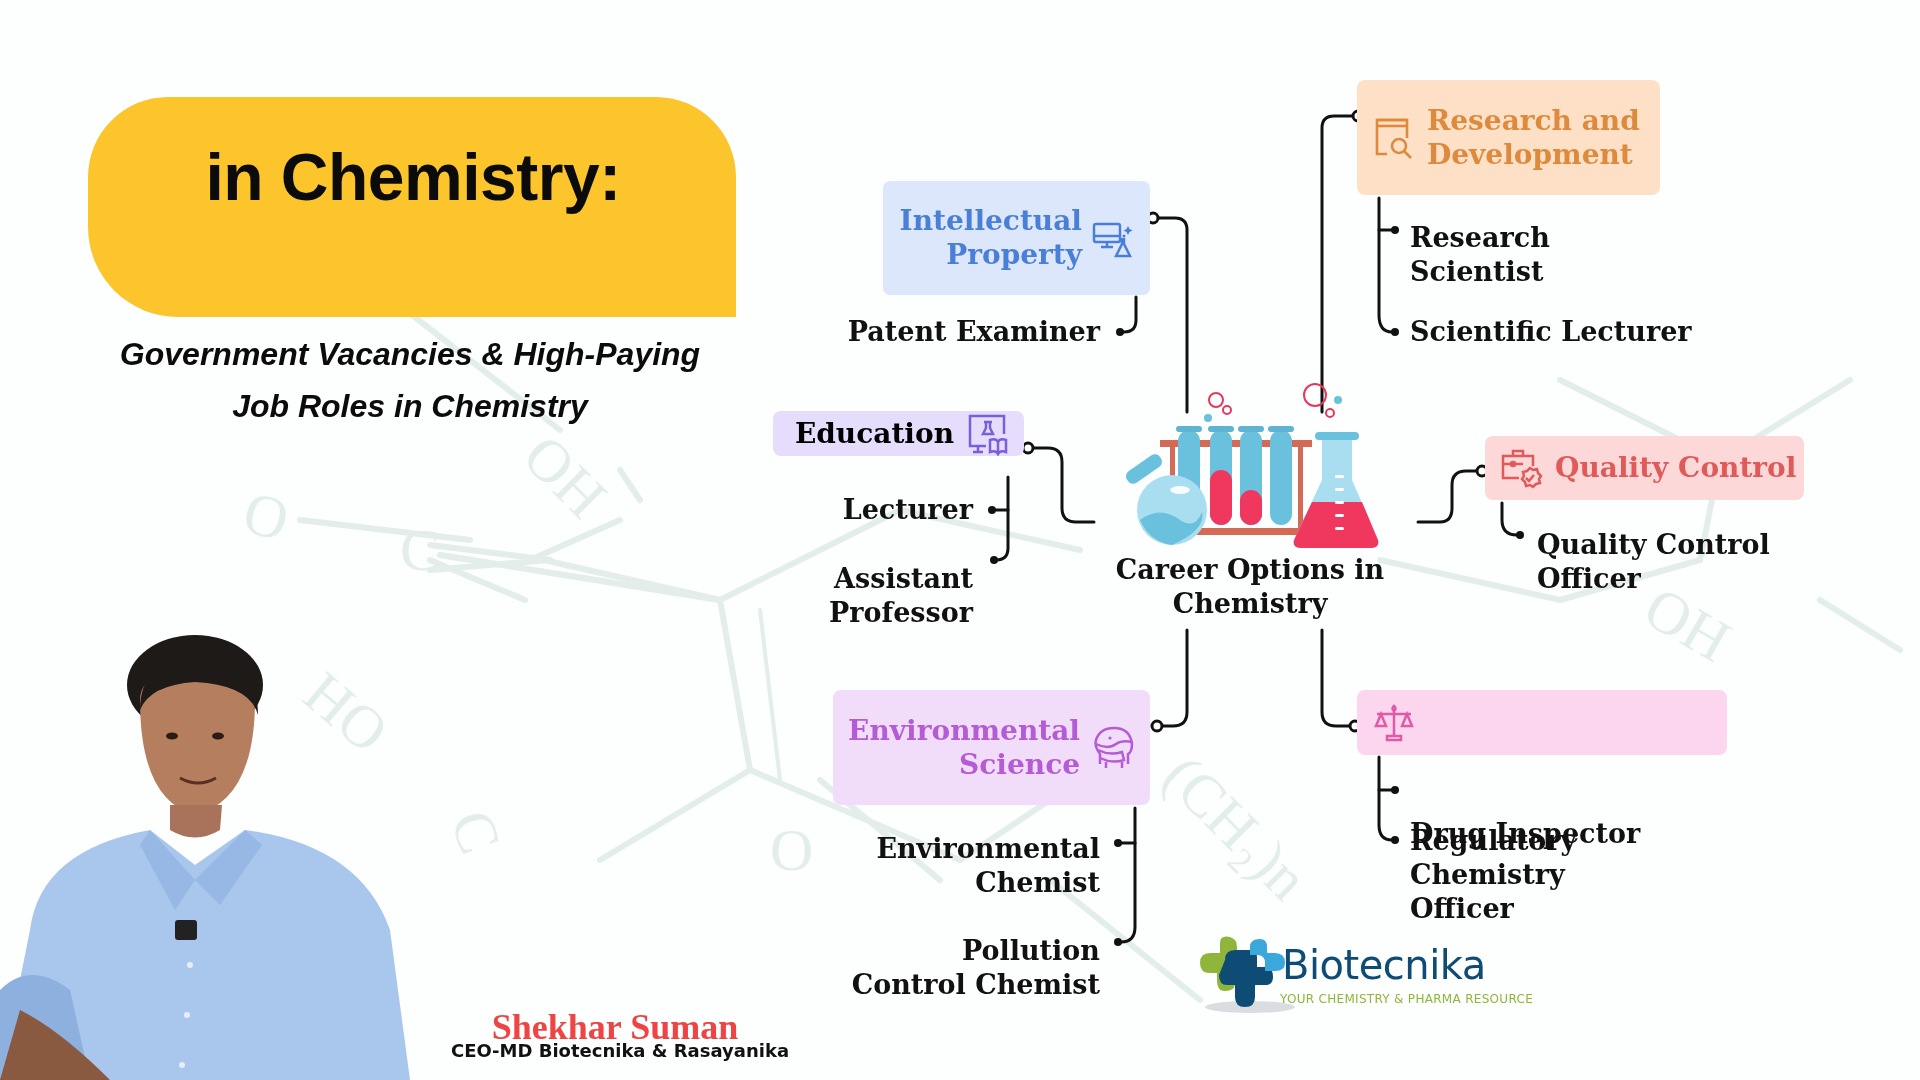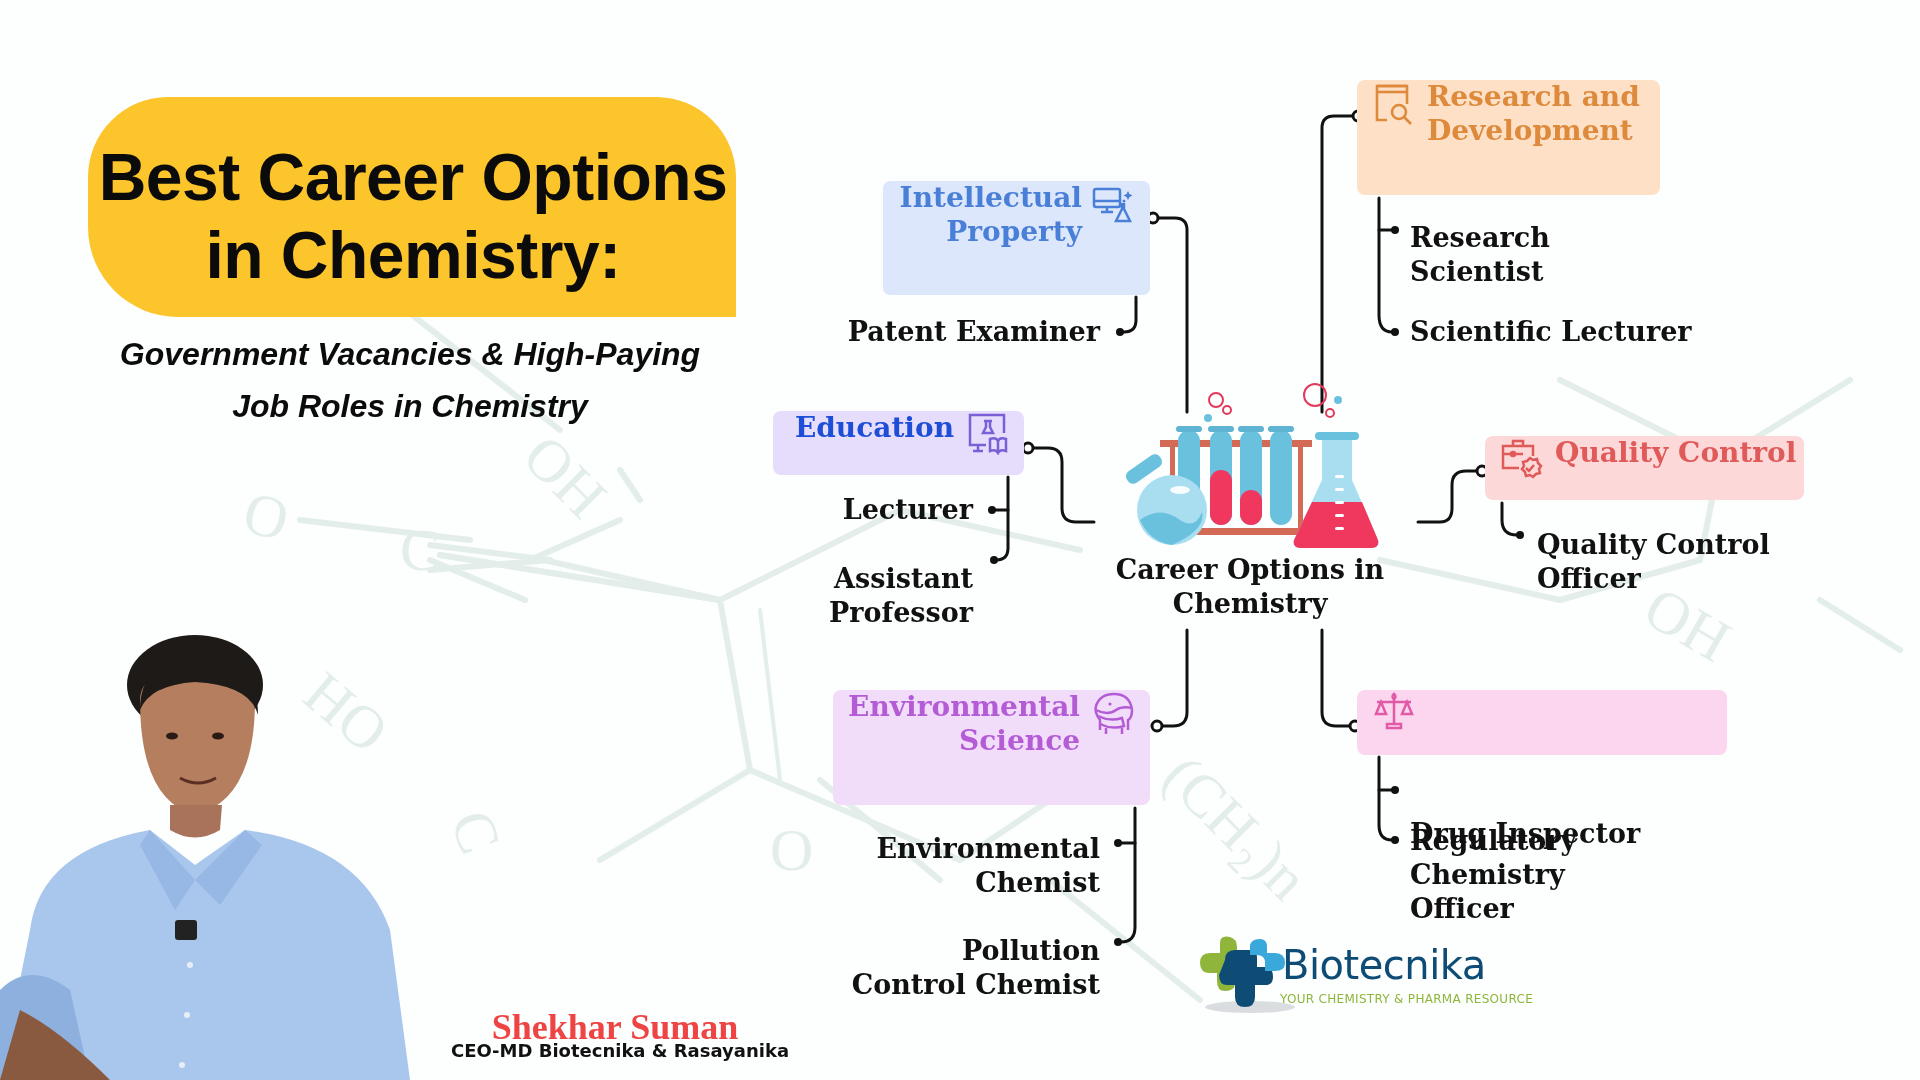--- a/index.html
+++ b/index.html
@@ -2,21 +2,21 @@
 <html><head>
 <meta charset="utf-8">
 <style>
   html,body{margin:0;padding:0;}
   body{width:1920px;height:1080px;position:relative;overflow:hidden;background:#fdfefe;font-family:"Liberation Sans",sans-serif;}
   .abs{position:absolute;}
   .bg-svg{position:absolute;left:0;top:0;width:1920px;height:1080px;}
   .title-box{left:88px;top:97px;width:648px;height:220px;background:#fcc52c;border-radius:110px 110px 0 110px;border-top-left-radius:80px;border-bottom-left-radius:90px;border-top-right-radius:80px;border-bottom-right-radius:0;}
   .title-text{left:88px;top:138px;width:650px;text-align:center;font-family:"Liberation Sans",sans-serif;font-weight:700;font-size:66px;line-height:78px;color:#0b0b0b;letter-spacing:-0.5px;}
   .subtitle{left:60px;top:328px;width:700px;text-align:center;font-weight:700;font-style:italic;font-size:32px;line-height:52px;color:#0b0b0b;}
-  .node{position:absolute;border-radius:8px;display:flex;font-family:"DejaVu Serif","Liberation Serif",serif;font-weight:700;font-size:28px;line-height:34px;}
+  .node{position:absolute;border-radius:8px;display:flex;align-items:center;font-family:"DejaVu Serif","Liberation Serif",serif;font-weight:700;font-size:28px;line-height:34px;}
   .node .lbl{white-space:pre-line;}
   .node svg{flex:none;}
   .sub{position:absolute;font-family:"DejaVu Serif","Liberation Serif",serif;font-weight:700;font-size:27px;line-height:34px;color:#111;white-space:pre-line;}
   .right{text-align:right;}
   .center-label{position:absolute;left:1105px;top:553px;width:290px;text-align:center;font-family:"DejaVu Serif","Liberation Serif",serif;font-weight:700;font-size:27px;line-height:34px;color:#111;white-space:pre-line;}
   .lines{position:absolute;left:0;top:0;width:1920px;height:1080px;pointer-events:none;}
   .person{position:absolute;left:0;top:630px;width:420px;height:450px;}
   .name{position:absolute;left:440px;top:1006px;width:350px;text-align:center;font-family:Liberation Serif, serif;font-weight:700;font-size:36px;color:#ef4444;}
   .role{position:absolute;left:430px;top:1040px;width:380px;text-align:center;font-family:"DejaVu Sans",sans-serif;font-weight:700;font-size:18px;color:#111;}
   .logo{position:absolute;left:1195px;top:935px;width:310px;height:80px;}
@@ -61,21 +61,20 @@
     <text x="1160" y="780" transform="rotate(45 1160 780)">(CH₂)n</text>
     <text x="240" y="530" transform="rotate(15 240 530)">O</text>
     <text x="400" y="570">C</text>
     <text x="770" y="870">O</text>
     <text x="450" y="820" transform="rotate(70 450 820)">C</text>
   </g>
 </svg>
 
 <div class="abs title-box"></div>
 <div class="abs title-text">
-  <div>Best Career Options</div>
   <div>in Chemistry:</div>
 </div>
 <div class="abs subtitle">
   <div>Government Vacancies &amp; High-Paying</div>
   <div>Job Roles in Chemistry</div>
 </div>
 
 <svg class="lines" viewBox="0 0 1920 1080">
   <g stroke="#111" stroke-width="3" fill="none" stroke-linecap="round">
 
@@ -185,21 +184,21 @@
         <line x1="15" y1="26" x2="15" y2="30"></line>
         <line x1="9" y1="31" x2="21" y2="31"></line>
         <path d="M30 22 V28 L24 40 H38 L32 28 V22"></path>
       </g>
     <path d="M36 10 l1.5 3 3 1.5 -3 1.5 -1.5 3 -1.5 -3 -3 -1.5 3 -1.5z" fill="#4a7fd8"></path>
     <circle cx="32" cy="20" r="1.5" fill="#4a7fd8"></circle>
   </svg>
 </div>
 <div class="sub right" style="left:800px;top:315px;width:300px;">Patent Examiner</div>
 
-<div class="node" style="left:773px;top:411px;width:251px;height:64px;background:#e6dcfb;color:#1d4ed8;justify-content:flex-end;padding-right:14px;box-sizing:border-box;">
+<div class="node" style="left:773px;top:411px;width:251px;height:45px;background:#e6dcfb;color:#000000;justify-content:flex-end;padding-right:14px;box-sizing:border-box;">
   <span class="lbl">Education</span>
   <svg width="44" height="44" viewBox="0 0 44 44" style="margin-left:12px">
     <g fill="none" stroke="#7a5fd6" stroke-width="2.5">
         <path d="M20 34 H4 V4 H38 V22"></path>
         <line x1="12" y1="34" x2="12" y2="40"></line>
         <line x1="7" y1="40" x2="17" y2="40"></line>
         <path d="M18 10 H26 M20 10 V16 L17 22 H27 L24 16 V10"></path>
         <path d="M24 28 Q30 26 32 30 Q34 26 40 28 V40 Q34 38 32 42 Q30 38 24 40Z"></path>
         <line x1="32" y1="30" x2="32" y2="42"></line>
       </g>

